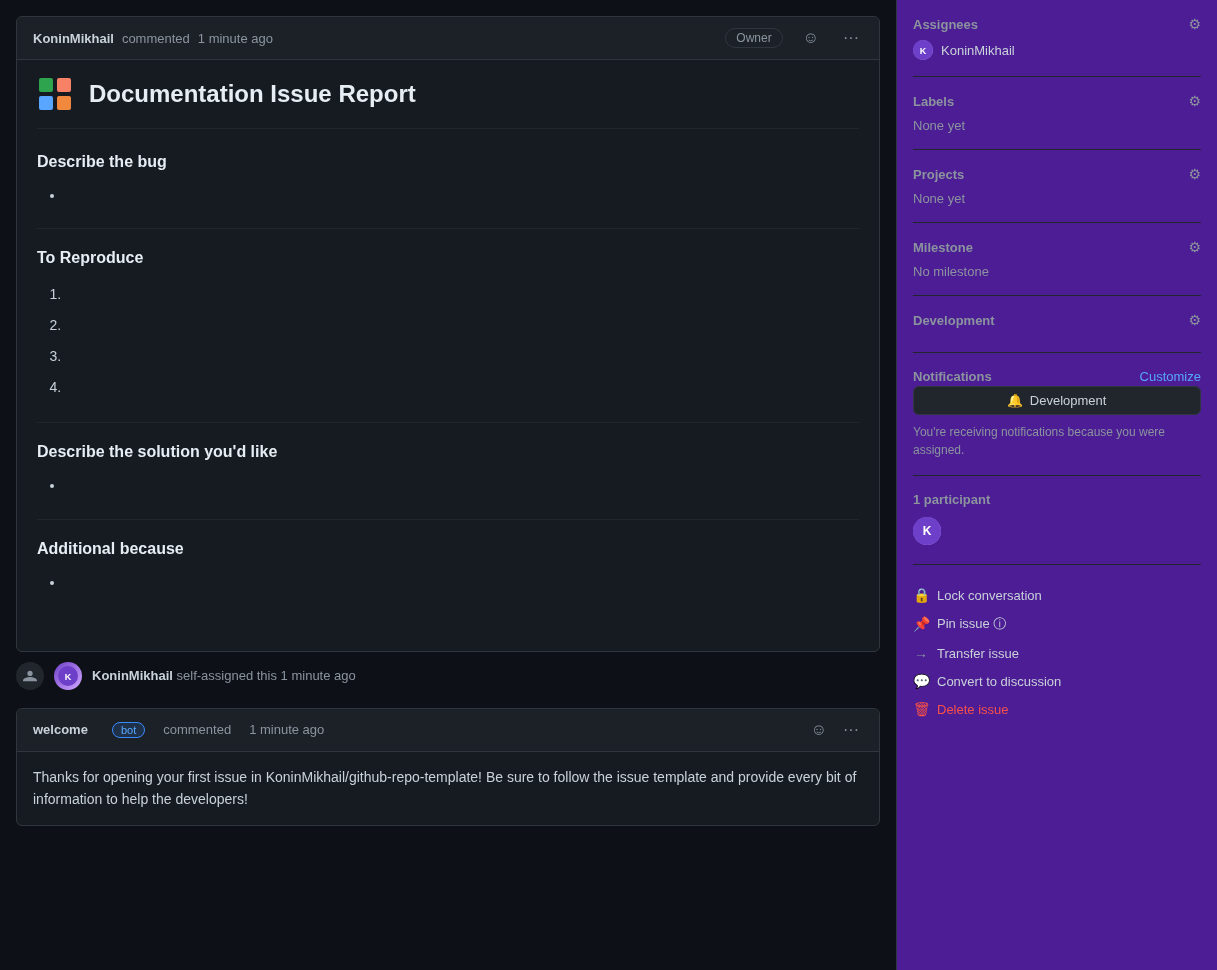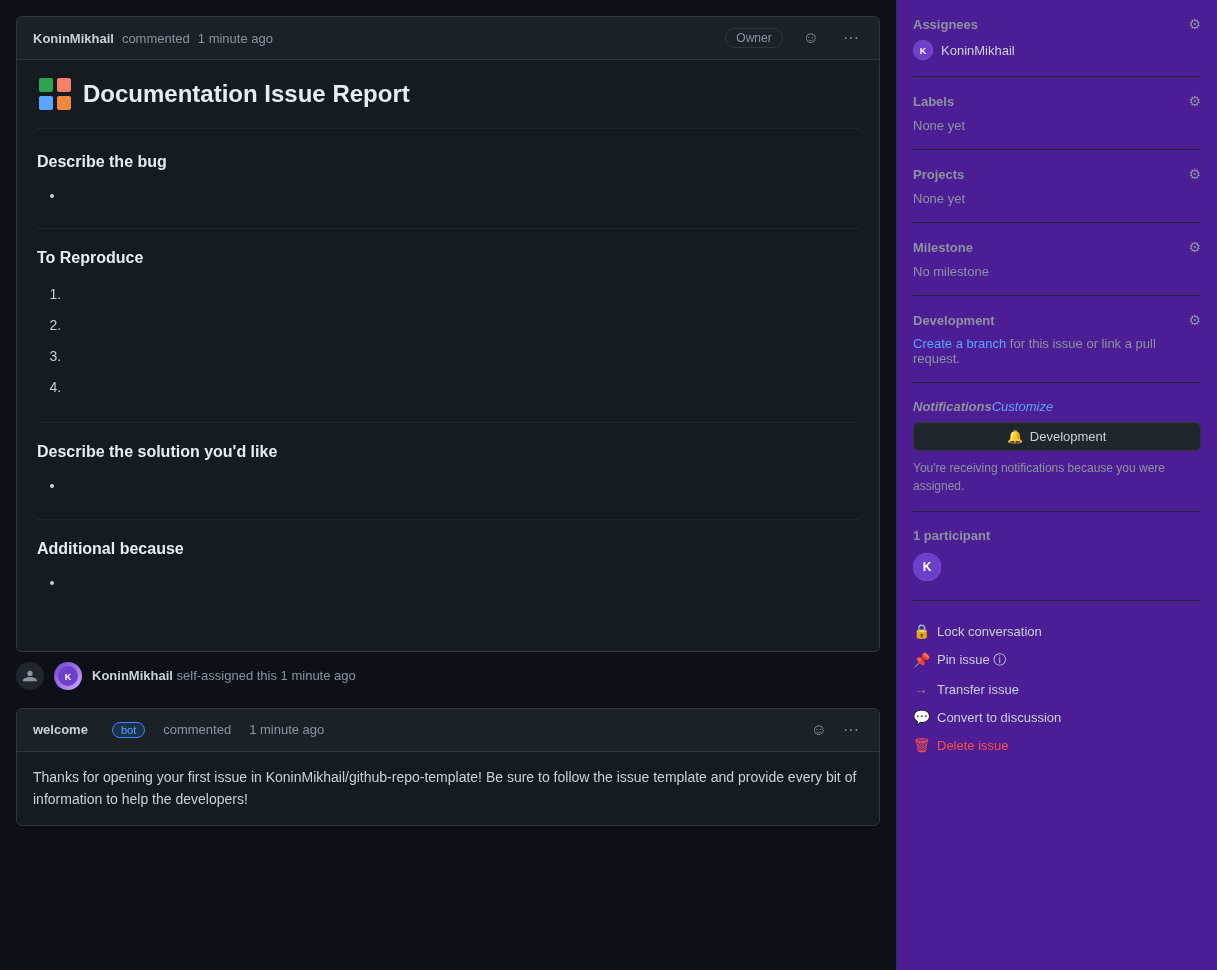--- a/index.html
+++ b/index.html
@@ -70,21 +70,21 @@
       font-size: 16px;
       display: flex;
       align-items: center;
     }
     .comment-body {
       padding: 16px 20px;
     }
     .issue-title-row {
       display: flex;
       align-items: center;
-      gap: 10px;
+      gap: 16px;
       margin-bottom: 24px;
       padding-bottom: 16px;
       border-bottom: 1px solid #21262d;
     }
     .issue-icon {
       width: 36px;
       height: 36px;
       flex-shrink: 0;
     }
     .issue-title {
@@ -254,22 +254,22 @@
       font-size: 13px;
       color: #8b949e;
     }
     .notif-section {
       padding: 16px 0;
       border-bottom: 1px solid #21262d;
     }
     .notif-header {
       display: flex;
       align-items: center;
-      margin-bottom: 8px;
-      font-style: italic;
+      justify-content: space-between;
+      margin-bottom: 2px;
     }
     .notif-title {
       font-size: 13px;
       font-weight: 600;
       color: #8b949e;
     }
     .customize-link {
       font-size: 13px;
       color: #58a6ff;
       cursor: pointer;
@@ -491,23 +491,20 @@
         <button class="gear-icon">⚙</button>
       </div>
       <span class="sidebar-value">No milestone</span>
     </div>
 
     <div class="sidebar-section">
       <div class="sidebar-section-header">
         <span class="sidebar-section-title">Development</span>
         <button class="gear-icon">⚙</button>
       </div>
-      <div class="dev-text">
-        <a class="dev-link" href="#">Create a branch</a><span> for this issue or link a pull request.</span>
-      </div>
     </div>
 
     <div class="notif-section">
       <div class="notif-header">
         <span class="notif-title">Notifications</span>
         <a class="customize-link" href="#">Customize</a>
       </div>
       <button class="unsubscribe-btn">
         <span>🔔</span>
         <span>Development</span>

